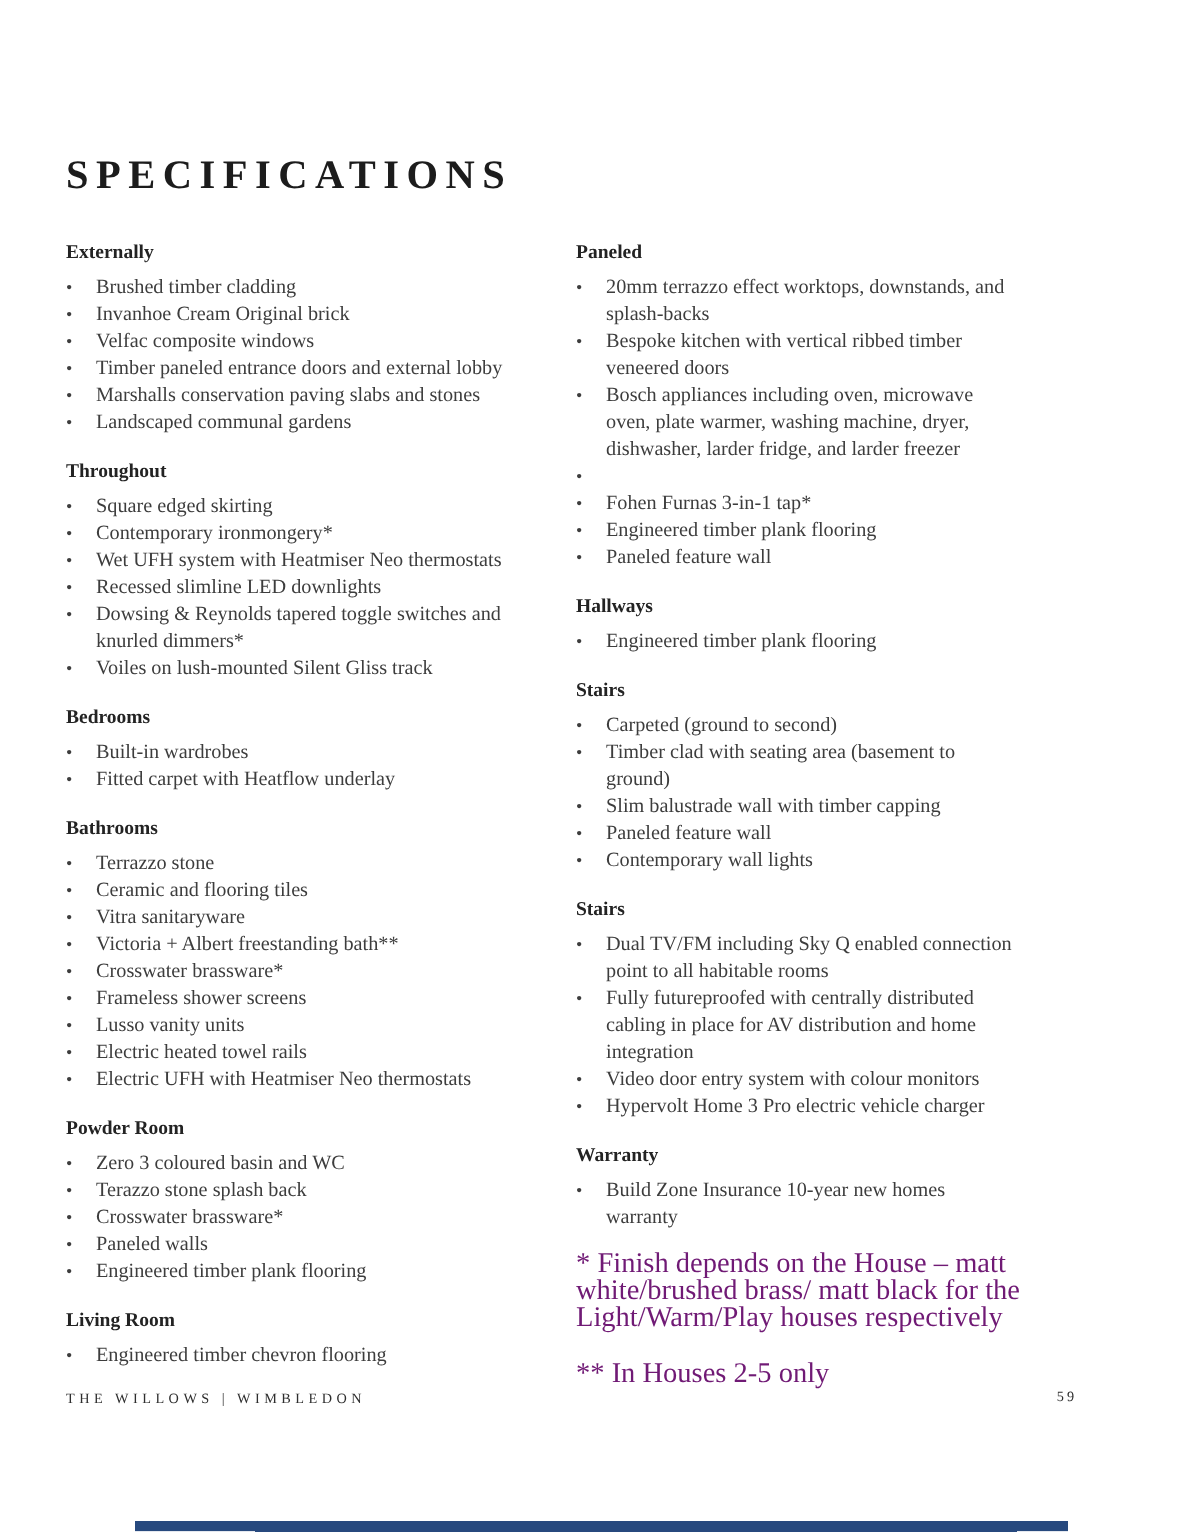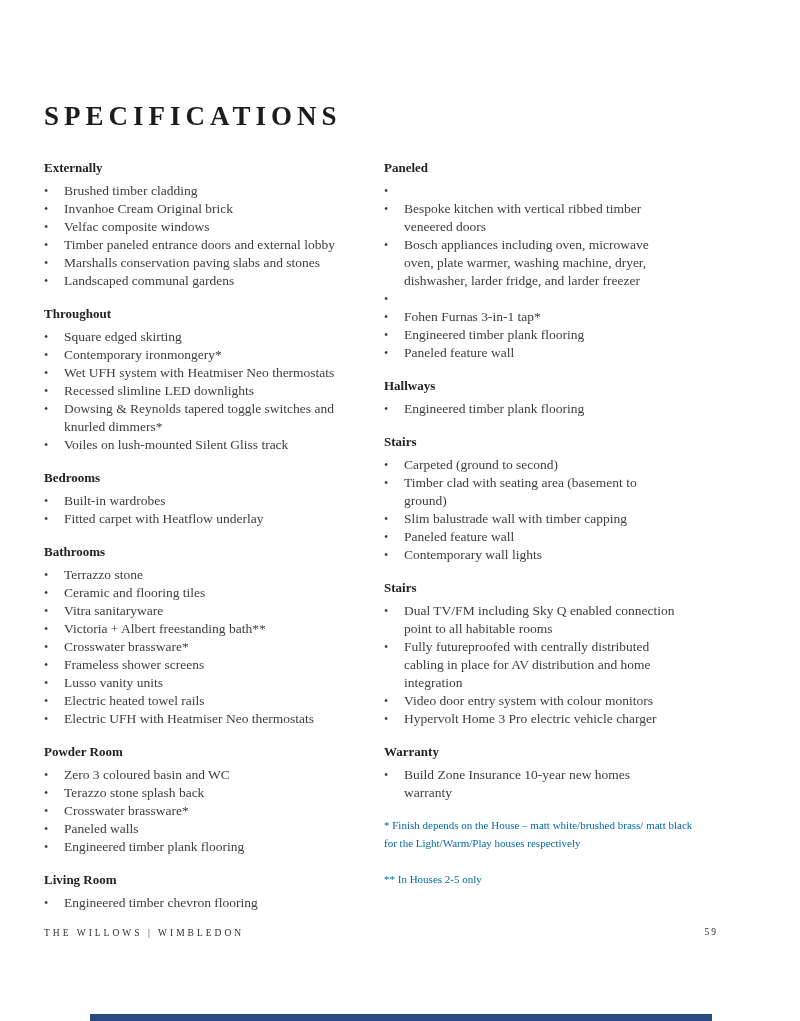--- a/index.html
+++ b/index.html
@@ -49,23 +49,23 @@
   }
   .item .bullet {
     flex: 0 0 20px;
     width: 20px;
     font-size: 12px;
   }
   .item .text { flex: 1 1 auto; }
   .col-right .item .text { max-width: 272px; }
   .footnote {
     margin-top: 12px;
-    font-size: 11px;
+    font-size: 19px;
     line-height: 18px;
-    color: #0369a1;
+    color: #701a75;
     max-width: 310px;
   }
   .footnote + .footnote { margin-top: 18px; }
   .footer-brand {
     position: absolute;
     left: 44px;
     top: 928px;
     width: 676px;
     text-align: left;
     font-size: 9.5px;
@@ -243,20 +243,21 @@
             </li>
           </ul>
         </div>
       </div>
     <div class="col-right">
         <div class="section">
           <h3 class="section-heading">Paneled</h3>
           <ul class="items">
             <li class="item">
               <span class="bullet">•</span>
+              <span class="text">20mm terrazzo effect worktops, downstands, and splash-backs</span>
             </li>
             <li class="item">
               <span class="bullet">•</span>
               <span class="text">Bespoke kitchen with vertical ribbed timber veneered doors</span>
             </li>
             <li class="item">
               <span class="bullet">•</span>
               <span class="text">Bosch appliances including oven, microwave oven, plate warmer, washing machine, dryer, dishwasher, larder fridge, and larder freezer</span>
             </li>
             <li class="item">

